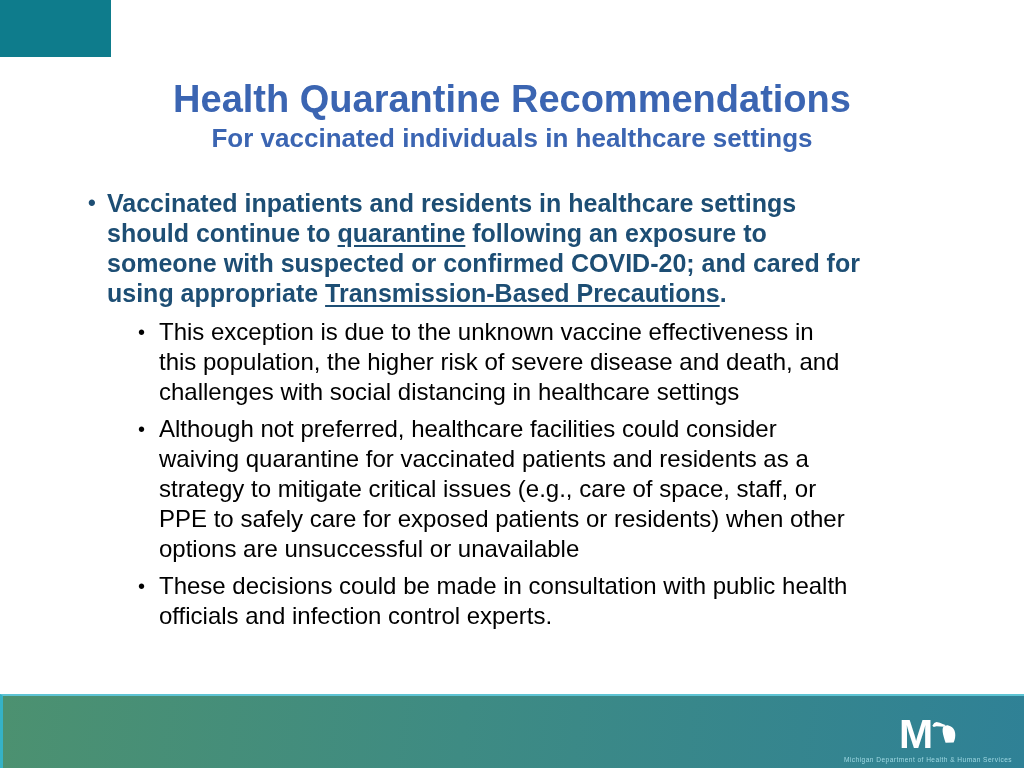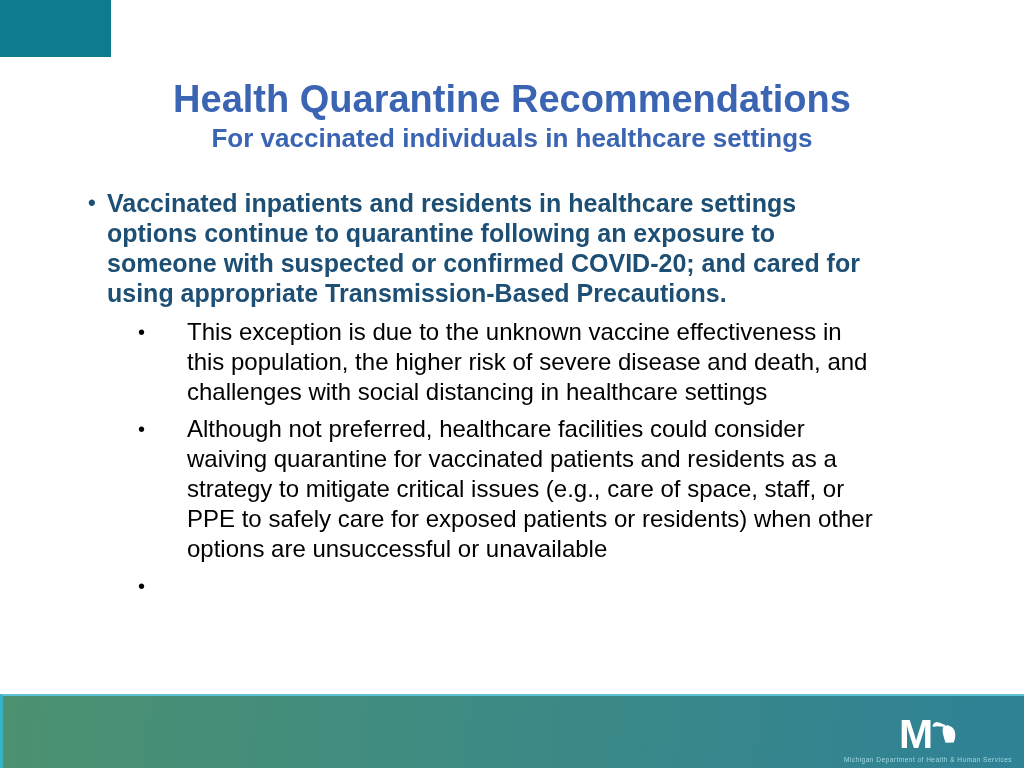--- a/index.html
+++ b/index.html
@@ -58,31 +58,31 @@
   }
   .main-bullet {
     color: #1D4E74;
     font-weight: bold;
     font-size: 25px;
     line-height: 30px;
     margin-bottom: 9px;
   }
   .main-bullet .marker { font-size: 22px; }
   .main-bullet .text { white-space: pre-line; }
-  .main-bullet .text .u { text-underline-offset: 3px; }
+  .main-bullet .text .u { text-decoration: underline; text-underline-offset: 3px; }
 
   .sub-bullets { margin-left: 50px; }
   .sub-bullet {
     color: #000000;
     font-size: 24px;
     line-height: 30px;
     margin-bottom: 7px;
   }
   .sub-bullet .marker { flex-basis: 21px; font-size: 20px; }
-  .sub-bullet .text { white-space: pre-line; margin-left: 28px; }
+  .sub-bullet .text { white-space: pre-line; }
 
   
   .footer-band {
     position: absolute;
     left: 0; bottom: 0;
     width: 1024px; height: 74px;
     background: linear-gradient(97deg, #4C9170 0%, #3E8B83 45%, #2F8196 100%);
     border-top: 2px solid #5EC4D4;
     border-left: 3px solid #35B2C6;
   }
@@ -120,21 +120,21 @@
 <div class="corner-accent"></div>
 
 <div class="title">Health Quarantine Recommendations</div>
 <div class="subtitle">For vaccinated individuals in healthcare settings</div>
 
 <div class="content">
 
   <div class="bullet-row main-bullet">
     <span class="marker">•</span>
     <span class="text"><span>Vaccinated inpatients and residents in healthcare settings
-options continue to </span><span class="u">quarantine</span><span> following an exposure to
+should continue to </span><span class="u">quarantine</span><span> following an exposure to
 someone with suspected or confirmed COVID-20; and cared for
 using appropriate </span><span class="u">Transmission-Based Precautions</span><span>.</span></span>
   </div>
 
   <div class="sub-bullets">
 
     <div class="bullet-row sub-bullet">
       <span class="marker">•</span>
       <span class="text">This exception is due to the unknown vaccine effectiveness in
 this population, the higher risk of severe disease and death, and
@@ -145,20 +145,22 @@
       <span class="marker">•</span>
       <span class="text">Although not preferred, healthcare facilities could consider
 waiving quarantine for vaccinated patients and residents as a
 strategy to mitigate critical issues (e.g., care of space, staff, or
 PPE to safely care for exposed patients or residents) when other
 options are unsuccessful or unavailable</span>
     </div>
 
     <div class="bullet-row sub-bullet">
       <span class="marker">•</span>
+      <span class="text">These decisions could be made in consultation with public health
+officials and infection control experts.</span>
     </div>
 
   </div>
 </div>
 
 <div class="footer-band">
   <div class="logo">
     <div class="logo-row">
       <span>M</span>
       <span class="state-icon">

